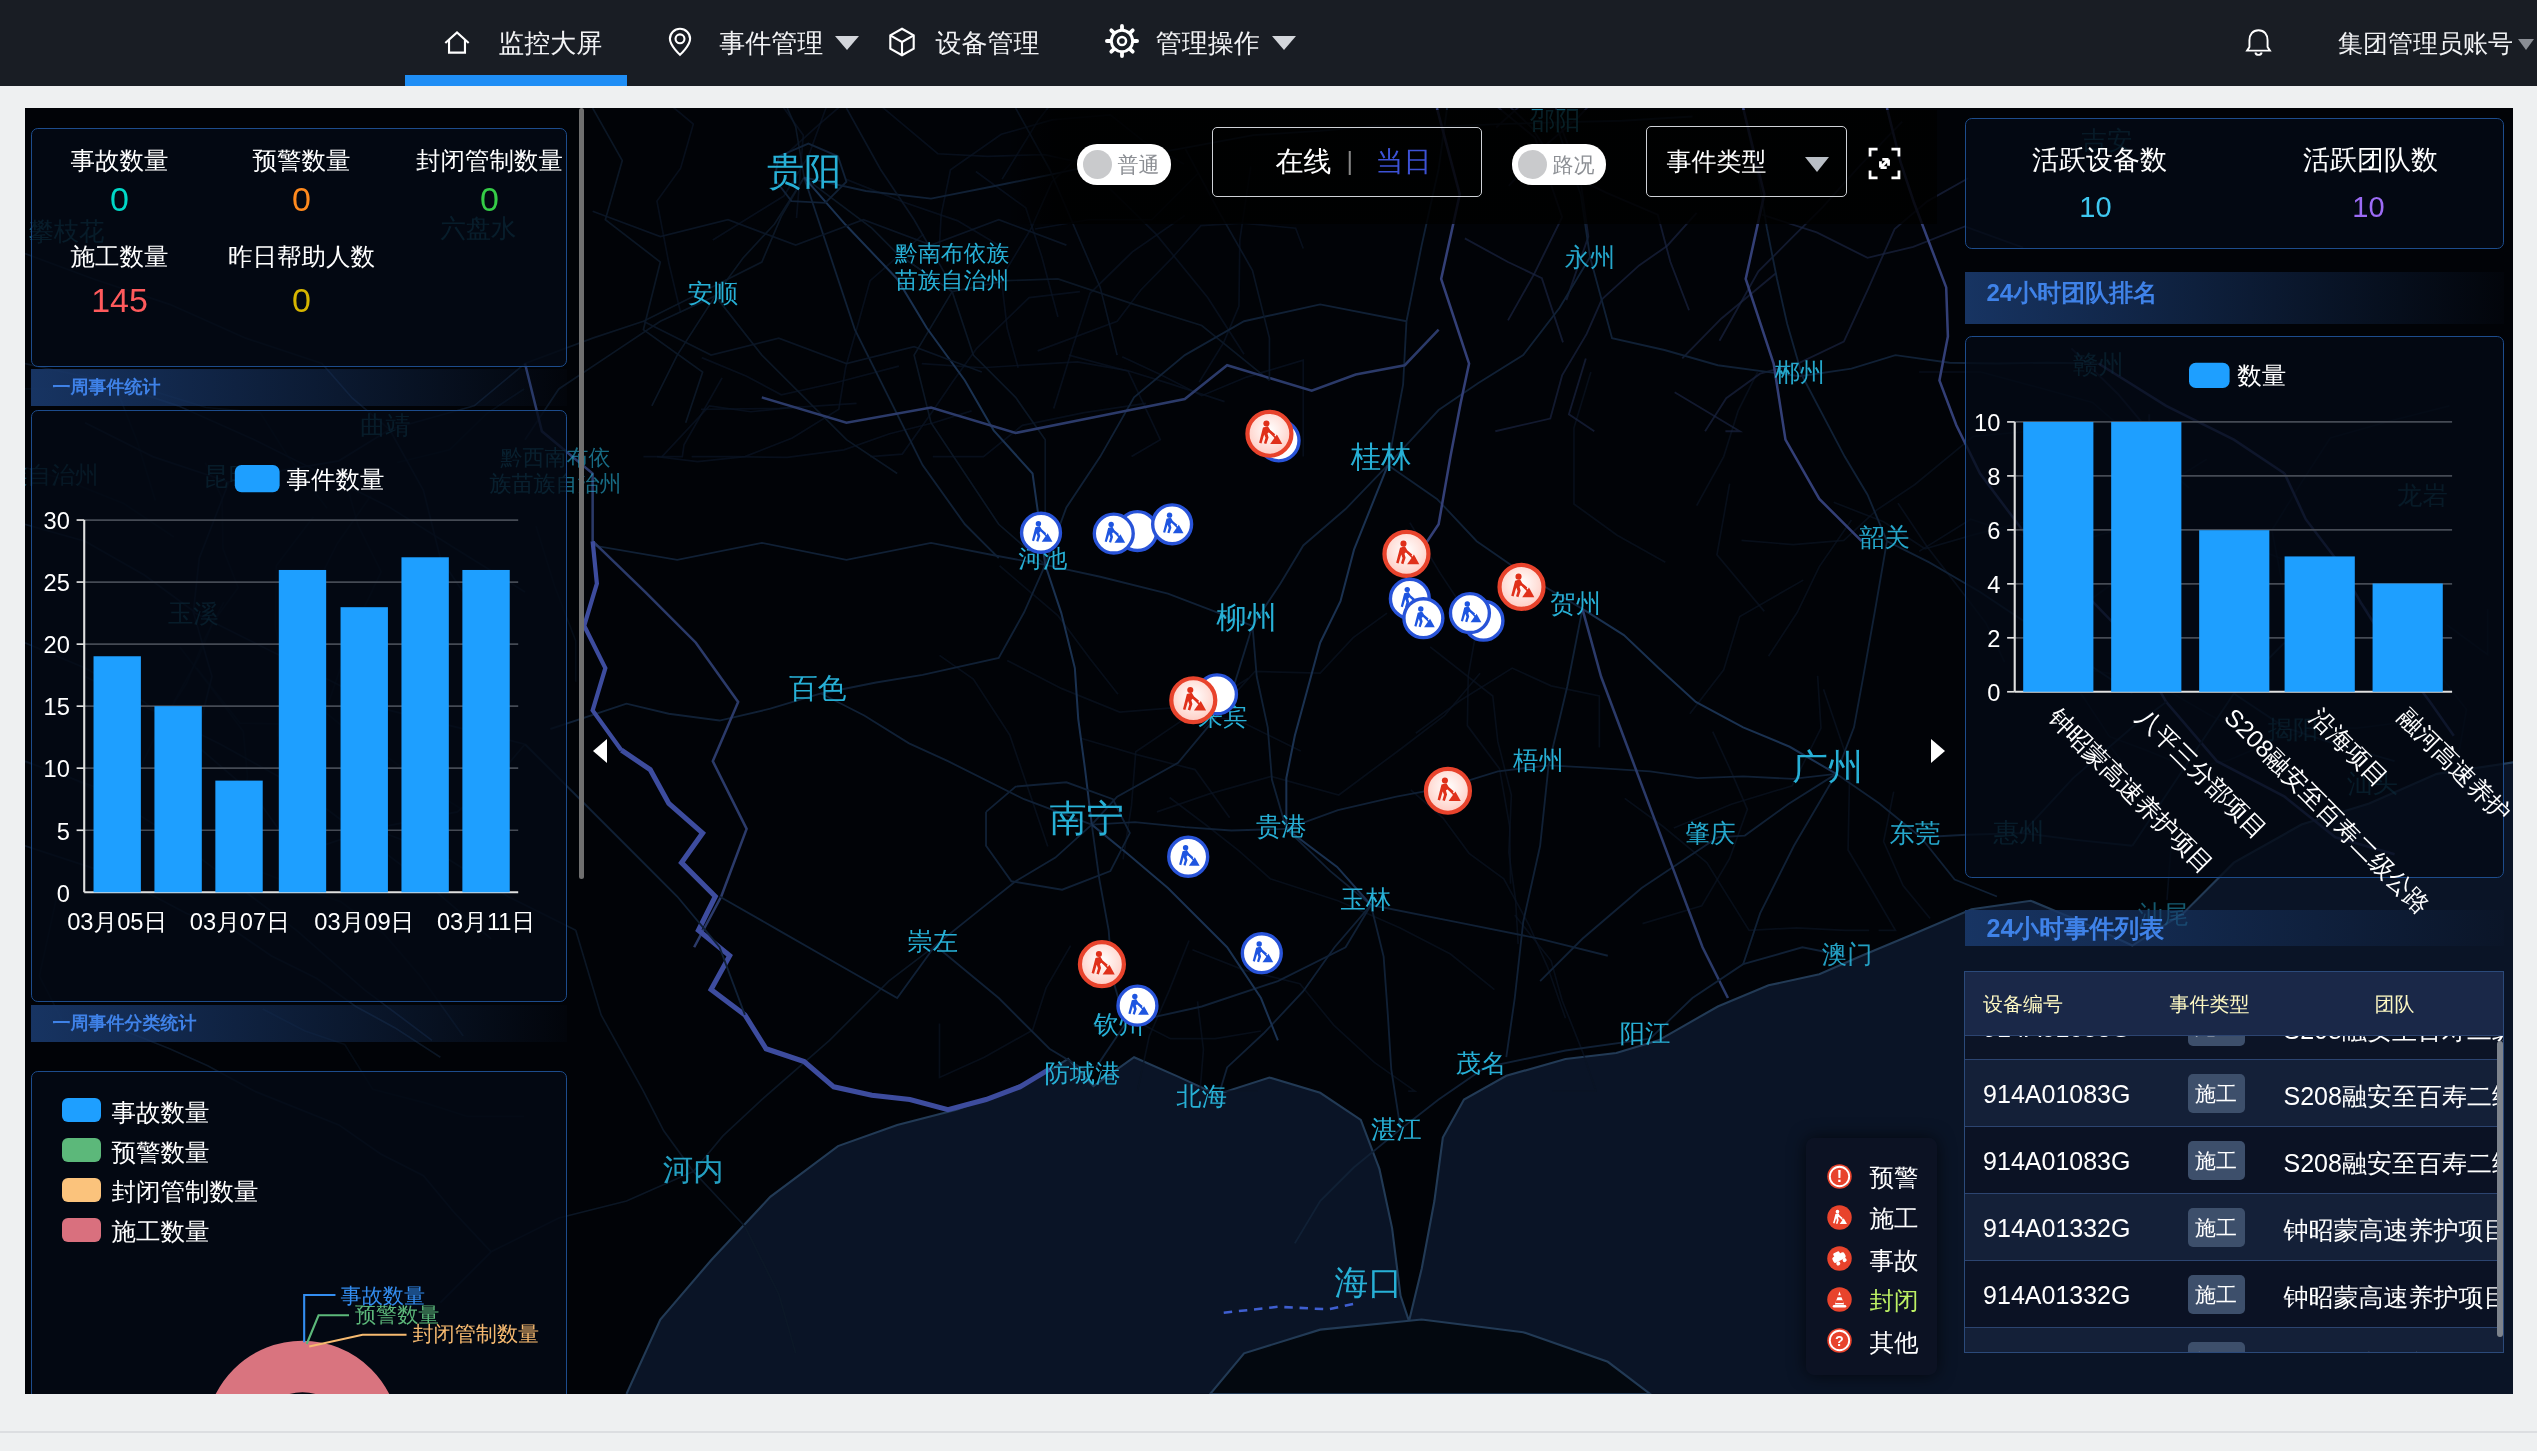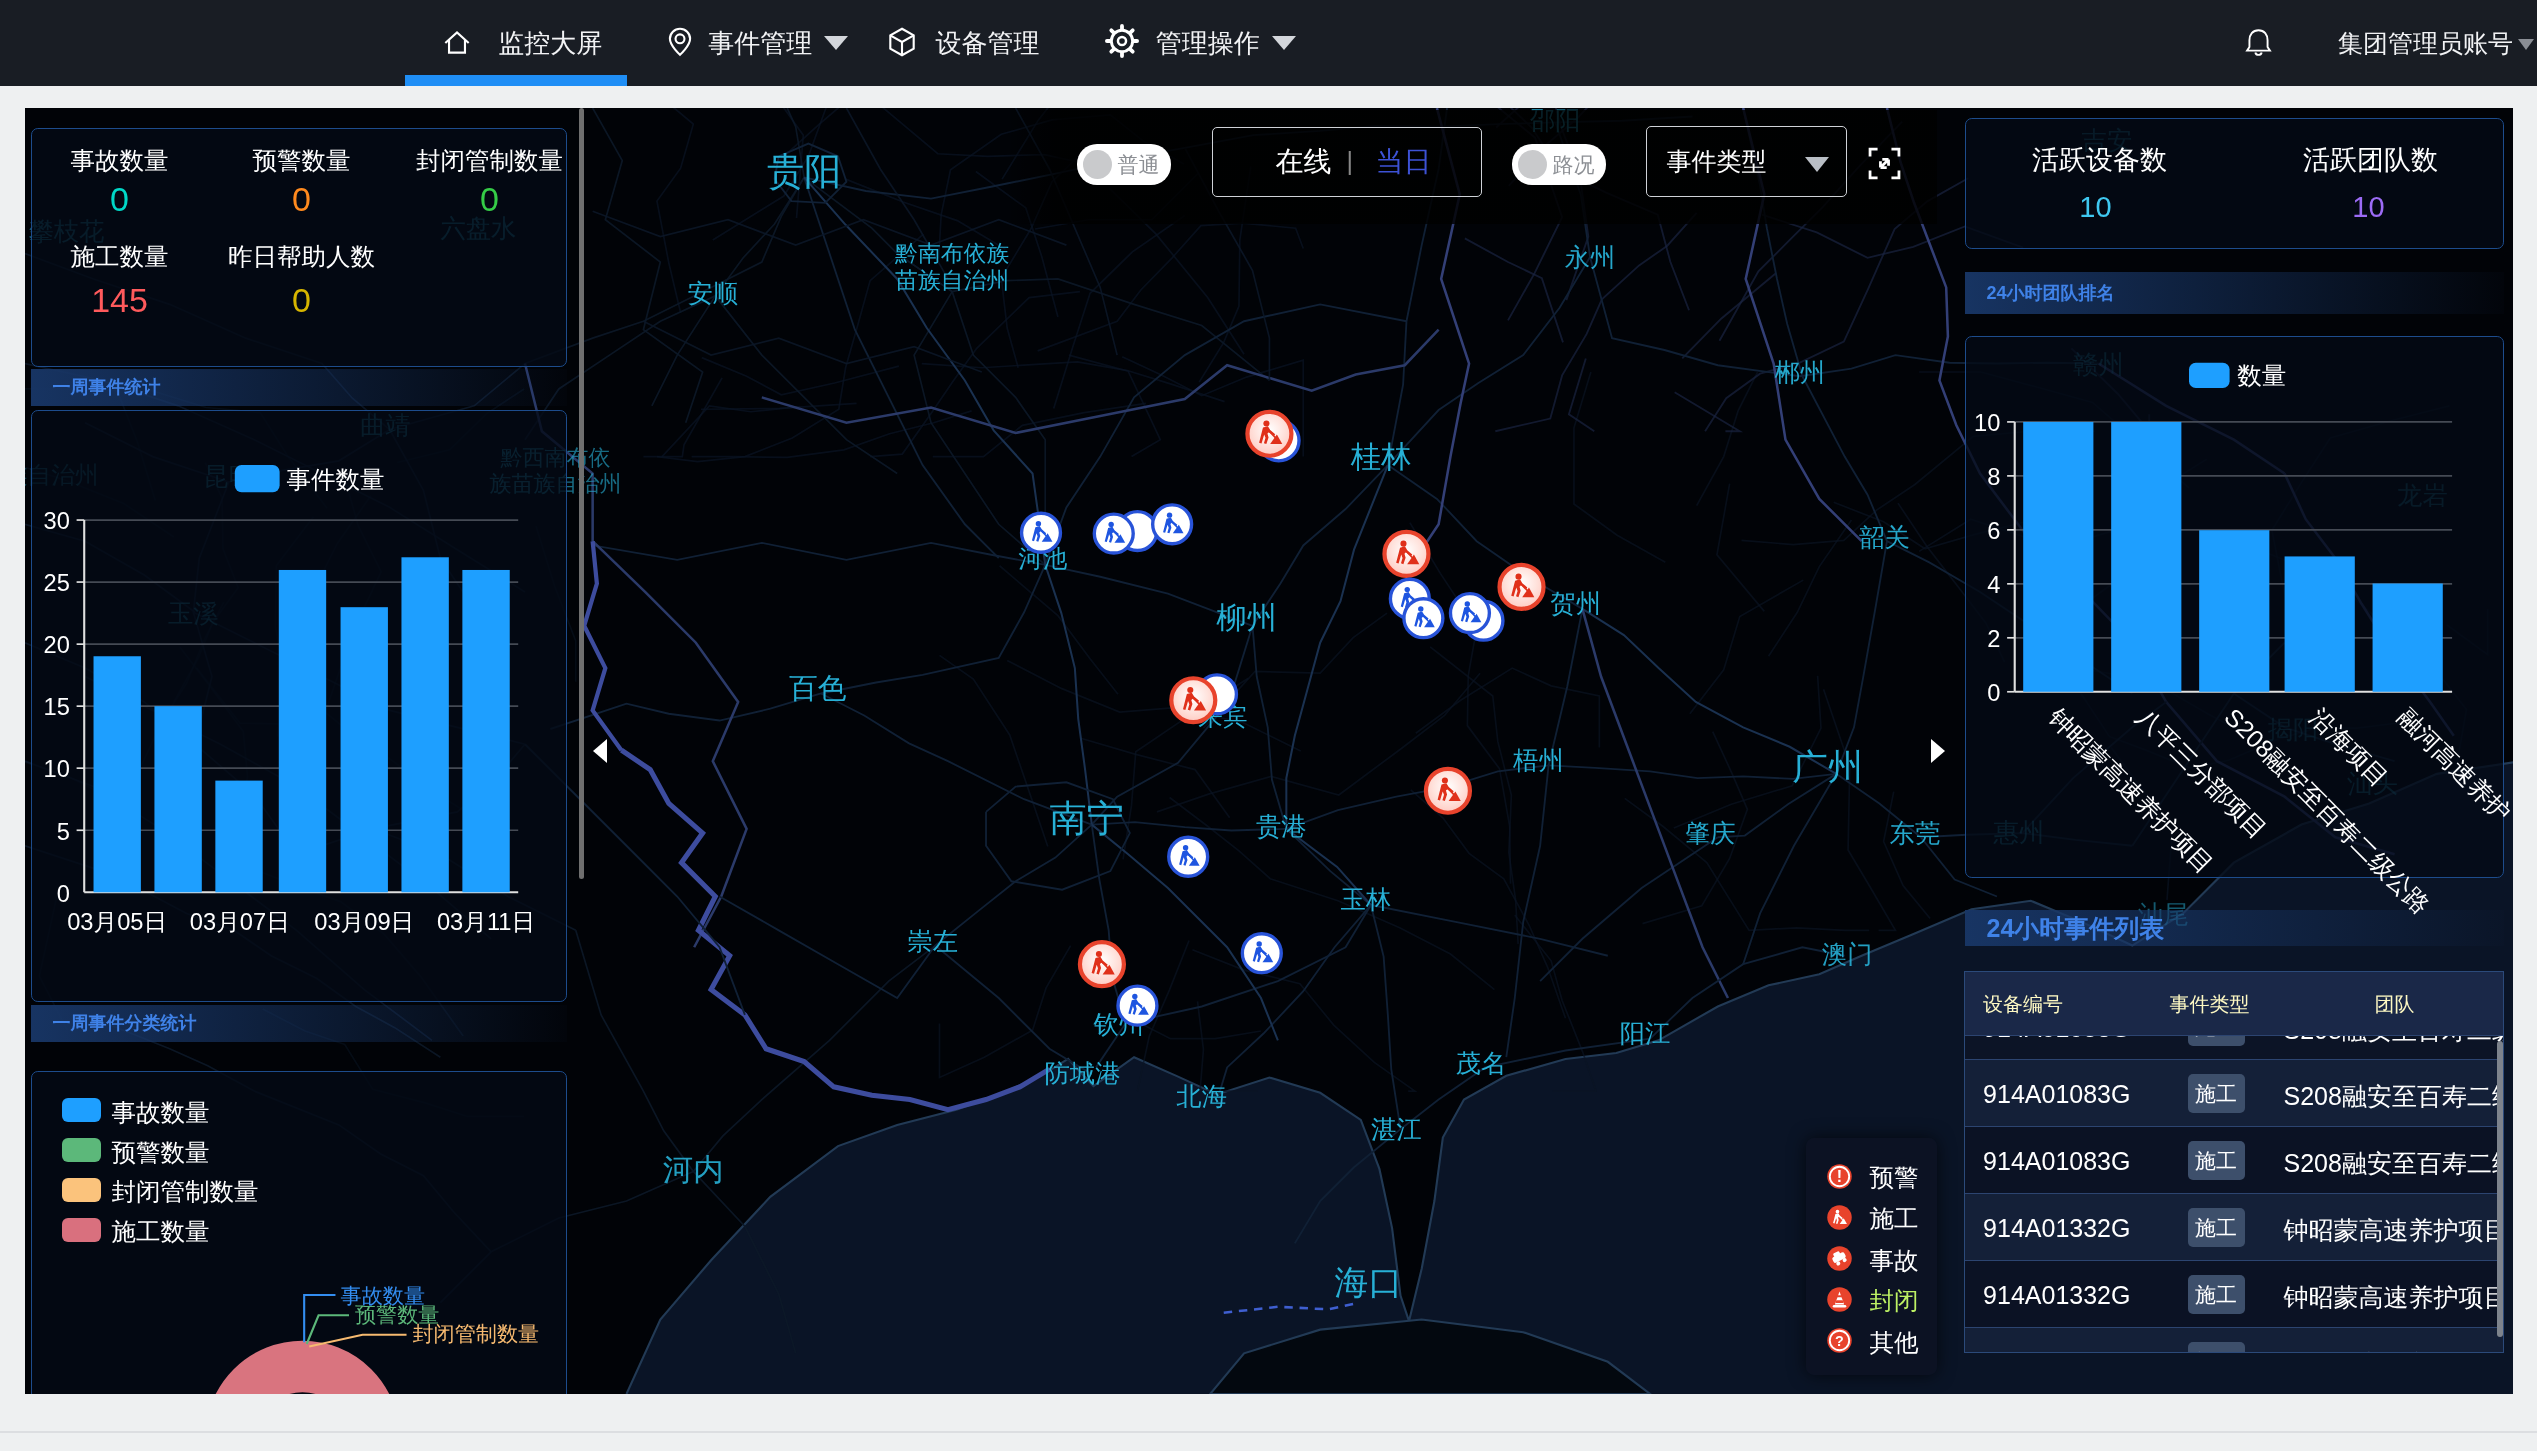--- a/index.html
+++ b/index.html
@@ -34,21 +34,21 @@
         <path d="M8.5 14.2 V26 H23.5 V14.2"></path>
       </svg>
     <span style="margin-left:17px">监控大屏</span>
   </div>
   <div class="underline"></div>
   <div class="nitem" style="left:663px">
     <svg width="34" height="34" viewBox="0 0 32 32" fill="none" stroke="#fff" stroke-width="2">
         <path d="M16 28 C16 28 6.5 19.5 6.5 13 a9.5 9.5 0 0 1 19 0 C25.5 19.5 16 28 16 28 Z"></path>
         <circle cx="16" cy="13" r="4.2"></circle>
       </svg>
-    <span style="margin-left:4px">事件管理</span><span class="caret"></span>
+    <span style="margin-left:15px">事件管理</span><span class="caret"></span>
   </div>
   <div class="nitem" style="left:885px">
     <svg width="34" height="34" viewBox="0 0 32 32" fill="none" stroke="#fff" stroke-width="2">
         <path d="M16 3.5 L27 9.75 V22.25 L16 28.5 L5 22.25 V9.75 Z"></path>
         <path d="M5 9.75 L16 16 L27 9.75 M16 16 V28.5"></path>
       </svg>
     <span style="margin-left:9.3px">设备管理</span>
   </div>
   <div class="nitem" style="left:1104px">
     <svg width="36" height="36" viewBox="0 0 32 32" fill="none" stroke="#fff">
@@ -425,21 +425,21 @@
 <div class="abs" style="left:37px;top:1070px;width:39px;height:24px;border-radius:6px;background:#fbc37c;z-index:2"></div>
 <div class="abs" style="left:87px;top:1067px;font-size:24.5px;color:#fff;z-index:2">封闭管制数量</div>
 <div class="abs" style="left:37px;top:1110px;width:39px;height:24px;border-radius:6px;background:#d9707e;z-index:2"></div>
 <div class="abs" style="left:87px;top:1107px;font-size:24.5px;color:#fff;z-index:2">施工数量</div>
 <div class="abs" style="left:554px;top:0;width:5px;height:771px;background:#6f6f6f;border-radius:2.5px;z-index:5"></div>
 <div class="panel" style="left:1940px;top:10px;width:539px;height:131px"></div>
 <div class="statlab" style="left:2075px;top:34px;z-index:2;font-size:27px">活跃设备数</div>
 <div class="statlab" style="left:2346px;top:34px;z-index:2;font-size:27px">活跃团队数</div>
 <div class="statval" style="left:2071px;top:83px;color:#3fc8f0;font-size:29px;z-index:2">10</div>
 <div class="statval" style="left:2344px;top:83px;color:#9c6bf5;font-size:29px;z-index:2">10</div>
-<div class="hdr" style="left:1940px;top:164px;width:539px;height:42px;line-height:42px;font-size:18px">24小时团队排名</div>
+<div class="hdr" style="left:1940px;top:164px;width:539px;height:52px;line-height:42px;font-size:24px">24小时团队排名</div>
 <div class="panel" style="left:1940px;top:228px;width:539px;height:542px"></div>
 <div class="hdr" style="left:1940px;top:802px;width:539px;height:36px;line-height:36px;font-size:25px">24小时事件列表</div>
 <div class="abs" style="left:1939px;top:863px;width:540px;height:382px;border:0.8px solid #2b4a7a;background:rgba(10,16,30,.55);overflow:hidden;z-index:2">
 <div class="row" style="top:0;height:63px;background:rgba(27,42,74,.96);color:#fef9c3;font-size:20px">
         <span class="abs" style="left:18.6px;top:18.6px">设备编号</span>
         <span class="abs" style="left:205px;top:18.6px">事件类型</span>
         <span class="abs" style="left:410px;top:18.6px">团队</span>
       </div>
 <div class="row" style="top:63px;height:24px;background:#0c1426;border-top:1.7px solid #2c4470">
         <span class="cell" style="left:18.6px;top:-22px">914A01083G</span>

